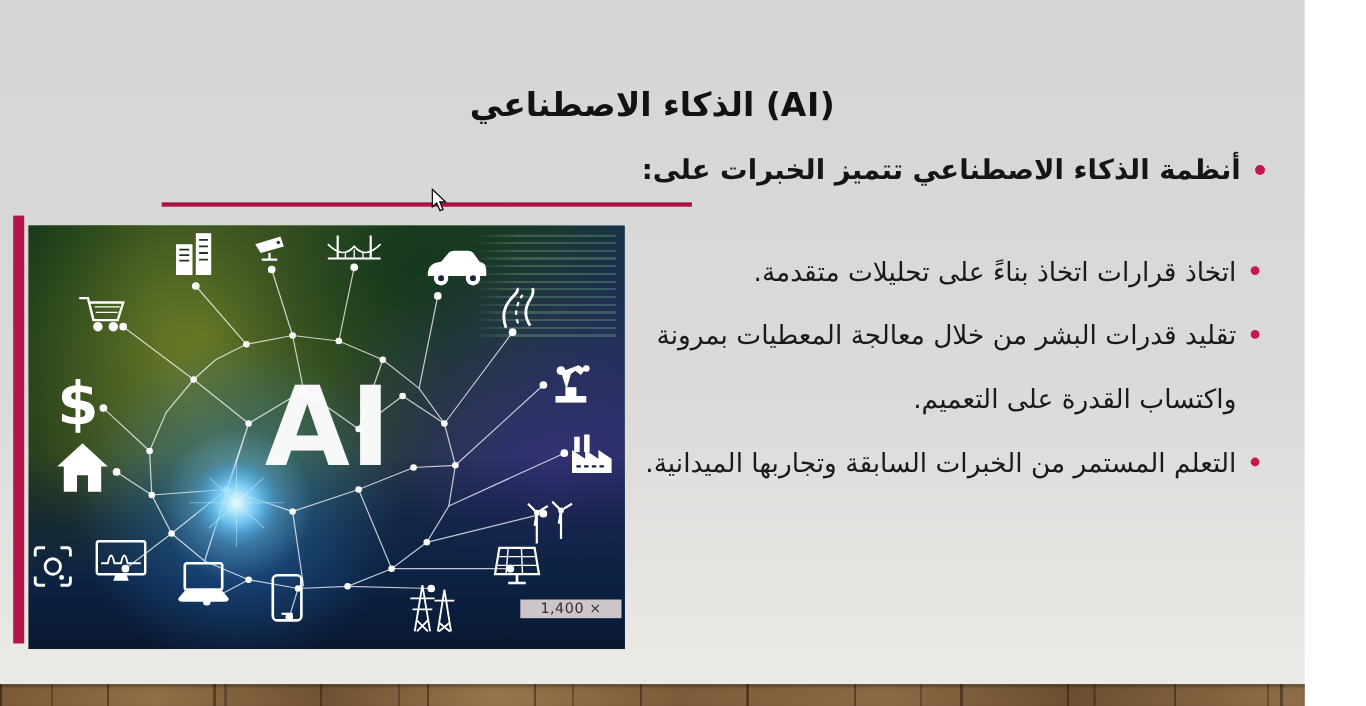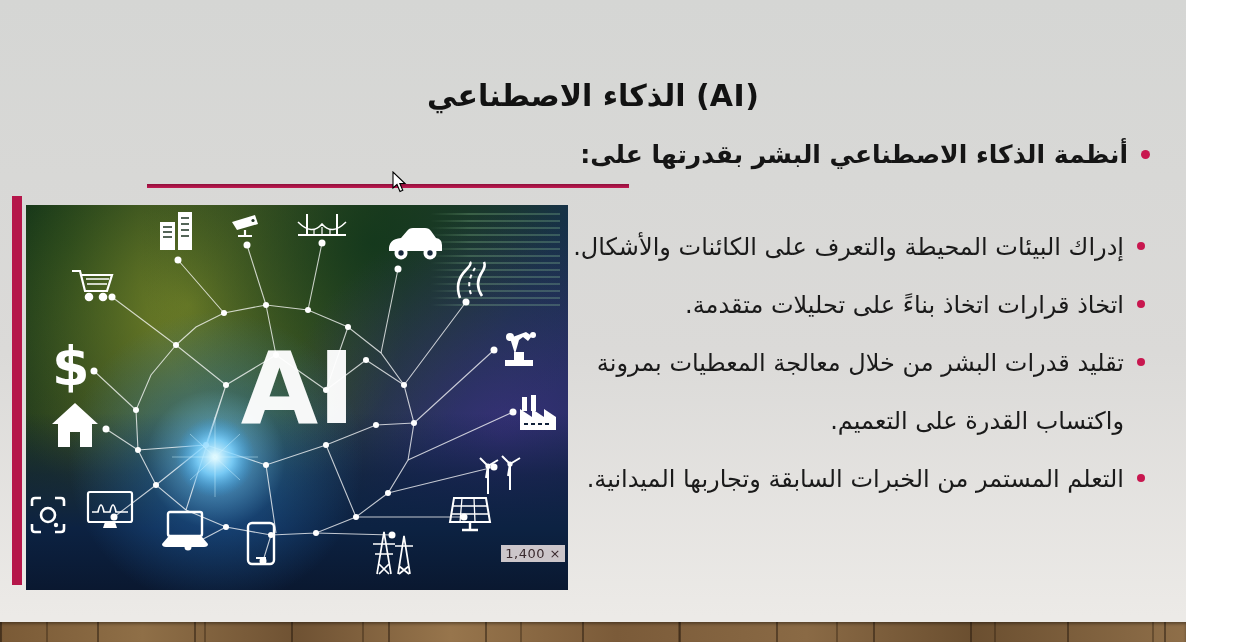--- a/index.html
+++ b/index.html
@@ -39,32 +39,32 @@
       radial-gradient(circle at 88% 60%, rgba(70,50,140,.65), transparent 42%),
       radial-gradient(circle at 64% 10%, rgba(18,55,28,.9), transparent 48%),
       radial-gradient(circle at 30% 26%, rgba(150,160,45,.7), transparent 46%),
       radial-gradient(circle at 8% 10%, rgba(8,45,22,.95), transparent 42%),
       linear-gradient(120deg,#15301c,#3a4a22 30%,#2c441f 45%,#173050 72%,#1c2a52 100%);}
   .code-lines{position:absolute;top:8px;right:8px;width:130px;height:95px;opacity:.5;
     background:repeating-linear-gradient(180deg, rgba(170,235,170,.45) 0 2px, transparent 2px 7px);
     -webkit-mask-image:linear-gradient(90deg,transparent,#000 30%);}
   .photo svg{position:absolute;inset:0;}
   .watermark{position:absolute;right:3px;bottom:28px;background:rgba(238,228,228,.85);
-    color:#3a2a2e;font-size:13px;padding:1px 4px;letter-spacing:.5px;}
+    color:#3a2a2e;font-size:13px;padding:1px 18px;letter-spacing:.5px;}
   
   .cursor{position:absolute;left:392px;top:171px;width:15px;height:22px;}
 </style>
 </head>
 <body>
 
 <div class="stage">
 
   <div class="title">الذكاء الاصطناعي (AI)</div>
 
-  <div class="heading">أنظمة الذكاء الاصطناعي البشر بقدرتها على:</div>
+  <div class="heading">أنظمة الذكاء الاصطناعي تتميز الخبرات على:</div>
   <div class="underline"></div>
 
   <div class="accent-bar"></div>
 
   <div class="photo">
     <div class="code-lines"></div>
     <svg viewBox="0 0 542 385">
       <defs>
         <radialGradient id="gl">
           <stop offset="0" stop-color="#efffff" stop-opacity="1"></stop>
@@ -210,21 +210,20 @@
       <g transform="translate(6,293)" stroke="#fff" fill="none" stroke-width="2.6">
         <path d="M0,8 V3 Q0,0 3,0 H9 M23,0 H29 Q32,0 32,3 V8 M32,26 V31 Q32,34 29,34 H23 M9,34 H3 Q0,34 0,31 V26"></path>
         <circle cx="16" cy="17" r="7"></circle>
           <circle cx="24" cy="27" r="2.2" fill="#fff" stroke="none"></circle>
       </g>
     </svg>
     <div class="watermark">1,400 ×</div>
   </div>
 
   <ul class="bullets">
-    <li>إدراك البيئات المحيطة والتعرف على الكائنات والأشكال.</li>
     <li>اتخاذ قرارات اتخاذ بناءً على تحليلات متقدمة.</li>
     <li>تقليد قدرات البشر من خلال معالجة المعطيات بمرونة واكتساب القدرة على التعميم.</li>
     <li>التعلم المستمر من الخبرات السابقة وتجاربها الميدانية.</li>
   </ul>
 
   <svg class="cursor" viewBox="0 0 15 22">
     <path d="M1,1 L1,17 L5,13.5 L8,20.5 L10.8,19.3 L7.8,12.5 L13,12.5 Z" fill="#fff" stroke="#000" stroke-width="1.1"></path>
   </svg>
 
   <div class="floor"></div>

